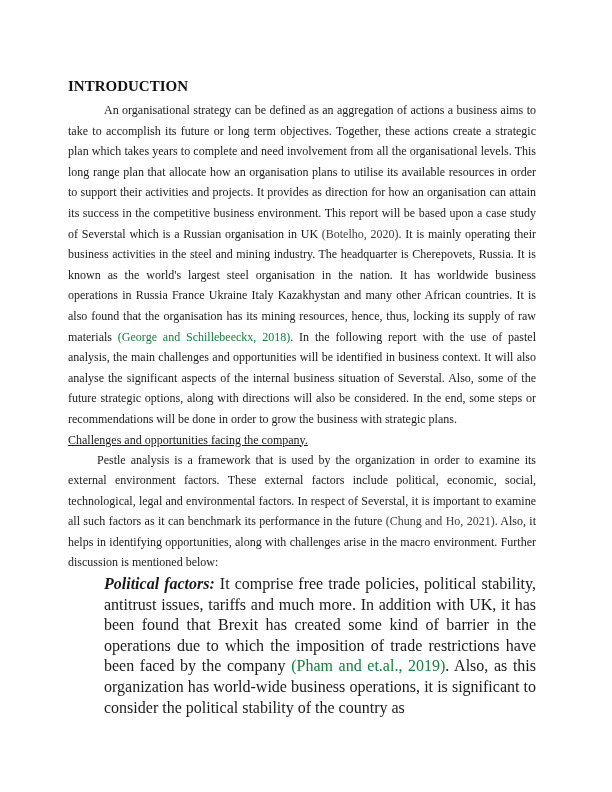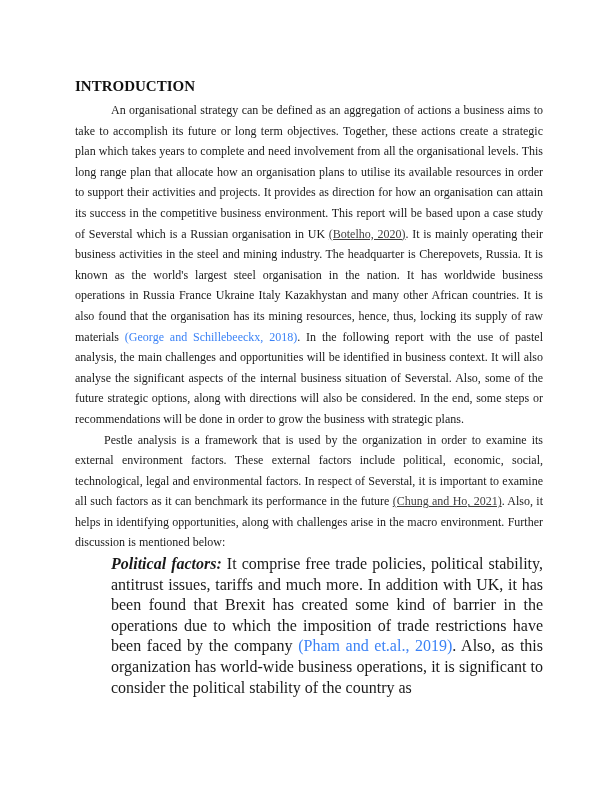--- a/index.html
+++ b/index.html
@@ -10,21 +10,21 @@
     body {
       width: 612px;
       height: 792px;
       position: relative;
       overflow: hidden;
       font-family: "Liberation Serif", "DejaVu Serif", serif;
       color: #1a1a1a;
     }
     .page {
       position: absolute;
-      left: 75px;
+      left: 68px;
       top: 76px;
       width: 468px;
     }
     h1.section {
       font-family: "Liberation Serif", serif;
       font-weight: bold;
       font-size: 15px;
       margin: 0 0 4px 0;
       line-height: 20px;
       color: #111;
@@ -35,25 +35,24 @@
       line-height: 20.6px;
       text-align: justify;
     }
     p.intro {
       text-indent: 36px;
     }
     p.pestle {
       text-indent: 29px;
     }
     .cite-red {
-      color: #3b82f6;
+      color: #15803d;
     }
     .cite-gray {
       color: #3d3d3d;
-      text-decoration: underline;
     }
     .task-heading {
       margin-top: 9px;
       margin-bottom: 6px;
     }
     .subheading {
       font-size: 12px;
       line-height: 20px;
       text-decoration: underline;
       margin: 0 0 0 0;
@@ -73,18 +72,19 @@
 </head>
 <body>
 
 <div class="page">
 
   <h1 class="section">INTRODUCTION</h1>
 
   <p class="body intro"><span>An organisational strategy can be defined as an aggregation of actions a business aims to take to accomplish its future or long term objectives. Together, these actions create a strategic plan which takes years to complete and need involvement from all the organisational levels. This long range plan that allocate how an organisation plans to utilise its available resources in order to support their activities and projects. It provides as direction for how an organisation can attain its success in the competitive business environment. This report will be based upon a case study of Severstal which is a Russian organisation in UK </span><span class="cite-gray">(Botelho, 2020)</span><span>. It is mainly operating their business activities in the steel and mining industry. The headquarter is Cherepovets, Russia. It is known as the world's largest steel organisation in the nation. It has worldwide business operations in Russia France Ukraine Italy Kazakhystan and many other African countries. It is also found that the organisation has its mining resources, hence, thus, locking its supply of raw materials </span><span class="cite-red">(George and Schillebeeckx, 2018)</span><span>. In the following report with the use of pastel analysis, the main challenges and opportunities will be identified in business context. It will also analyse the significant aspects of the internal business situation of Severstal. Also, some of the future strategic options, along with directions will also be considered. In the end, some steps or recommendations will be done in order to grow the business with strategic plans.</span></p>
 
 
+  <p class="subheading">Challenges and opportunities facing the company.</p>
 
   <p class="body pestle"><span>Pestle analysis is a framework that is used by the organization in order to examine its external environment factors. These external factors include political, economic, social, technological, legal and environmental factors. In respect of Severstal, it is important to examine all such factors as it can benchmark its performance in the future </span><span class="cite-gray">(Chung and Ho, 2021)</span><span>. Also, it helps in identifying opportunities, along with challenges arise in the macro environment. Further discussion is mentioned below:</span></p>
 
   <p class="factor-block"><span class="factor-label">Political factors:</span><span> It comprise free trade policies, political stability, antitrust issues, tariffs and much more. In addition with UK, it has been found that Brexit has created some kind of barrier in the operations due to which the imposition of trade restrictions have been faced by the company </span><span class="cite-red">(Pham and et.al., 2019)</span><span>. Also, as this organization has world-wide business operations, it is significant to consider the political stability of the country as</span></p>
 
 </div>
 
 </body></html>

